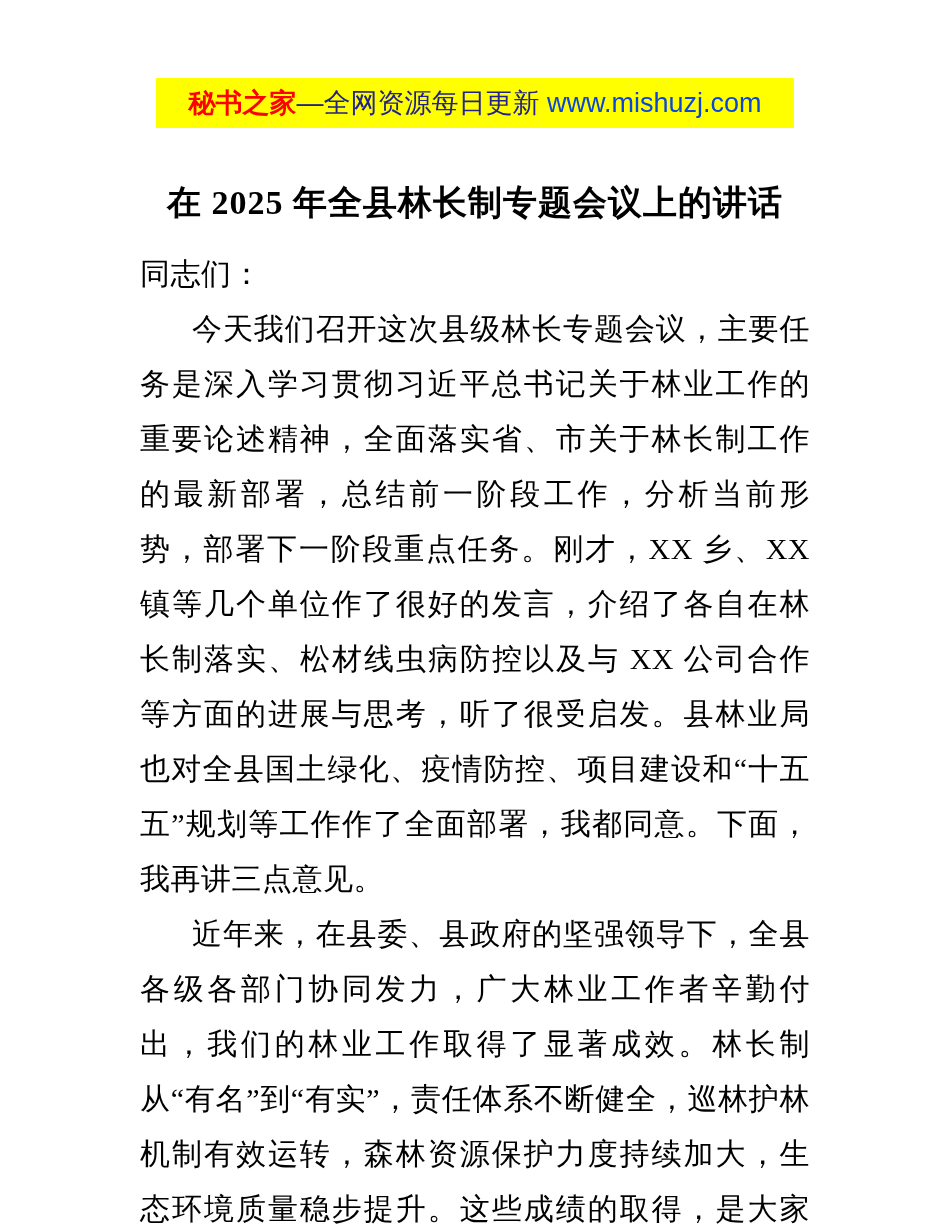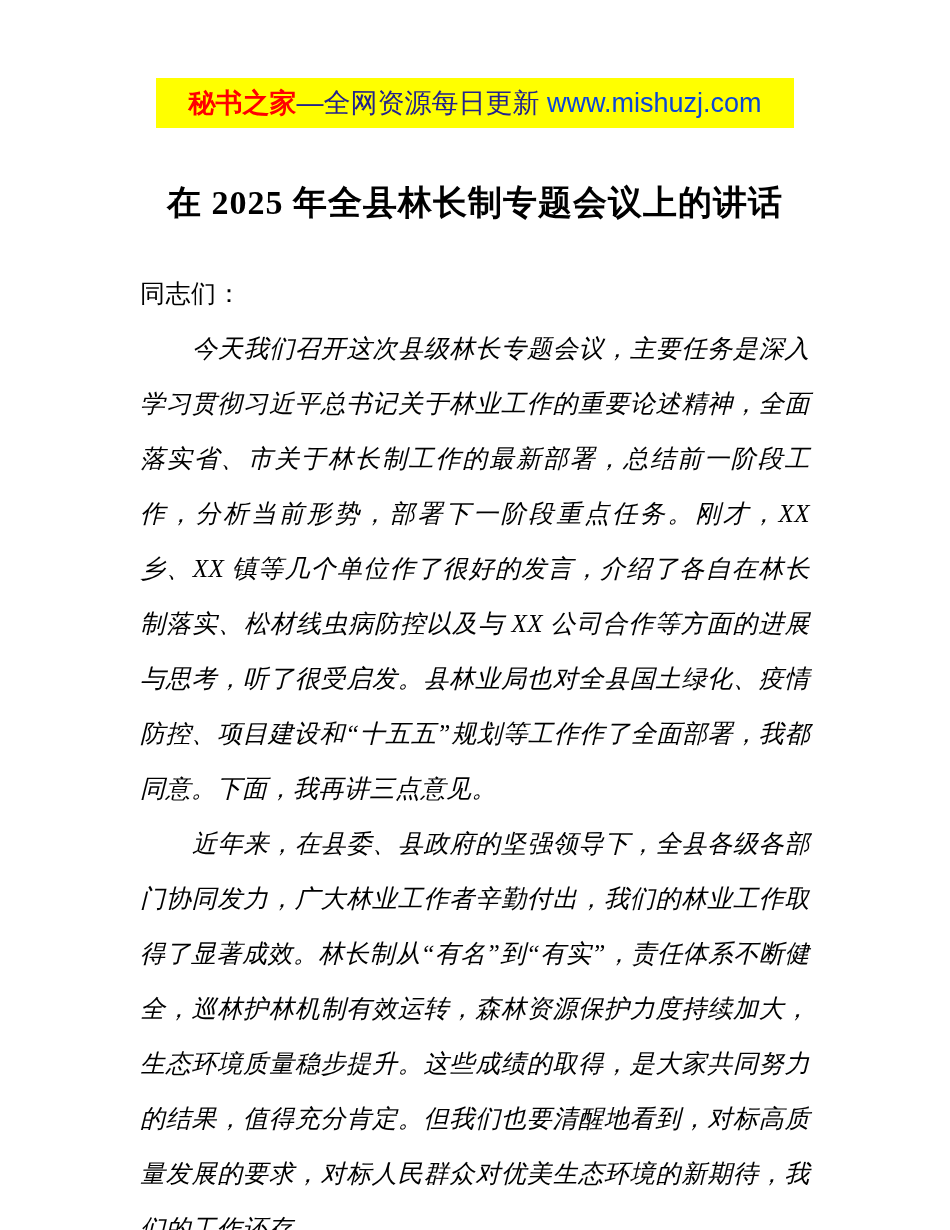--- a/index.html
+++ b/index.html
@@ -38,32 +38,31 @@
   }
   .site-url {
     color: #0a46d8;
     text-decoration: none;
   }
   .doc-title {
     text-align: center;
     font-size: 34px;
     font-weight: bold;
     letter-spacing: 1px;
-    margin-bottom: 40px;
+    margin-bottom: 20px;
   }
   .doc-body p {
-    font-size: 25px;
+    font-size: 30px;
     line-height: 55px;
     text-align: justify;
     text-justify: inter-ideograph;
     letter-spacing: 0.5px;
   }
   .doc-body p.indent {
     text-indent: 52px;
-    font-style: italic;
   }
 </style>
 </head>
 <body>
 
 <div class="page">
 
   <div class="site-header">
     <span class="band">
       <span class="brand">秘书之家</span><span class="tagline">—全网资源每日更新 </span><a class="site-url" href="#">www.mishuzj.com</a>

